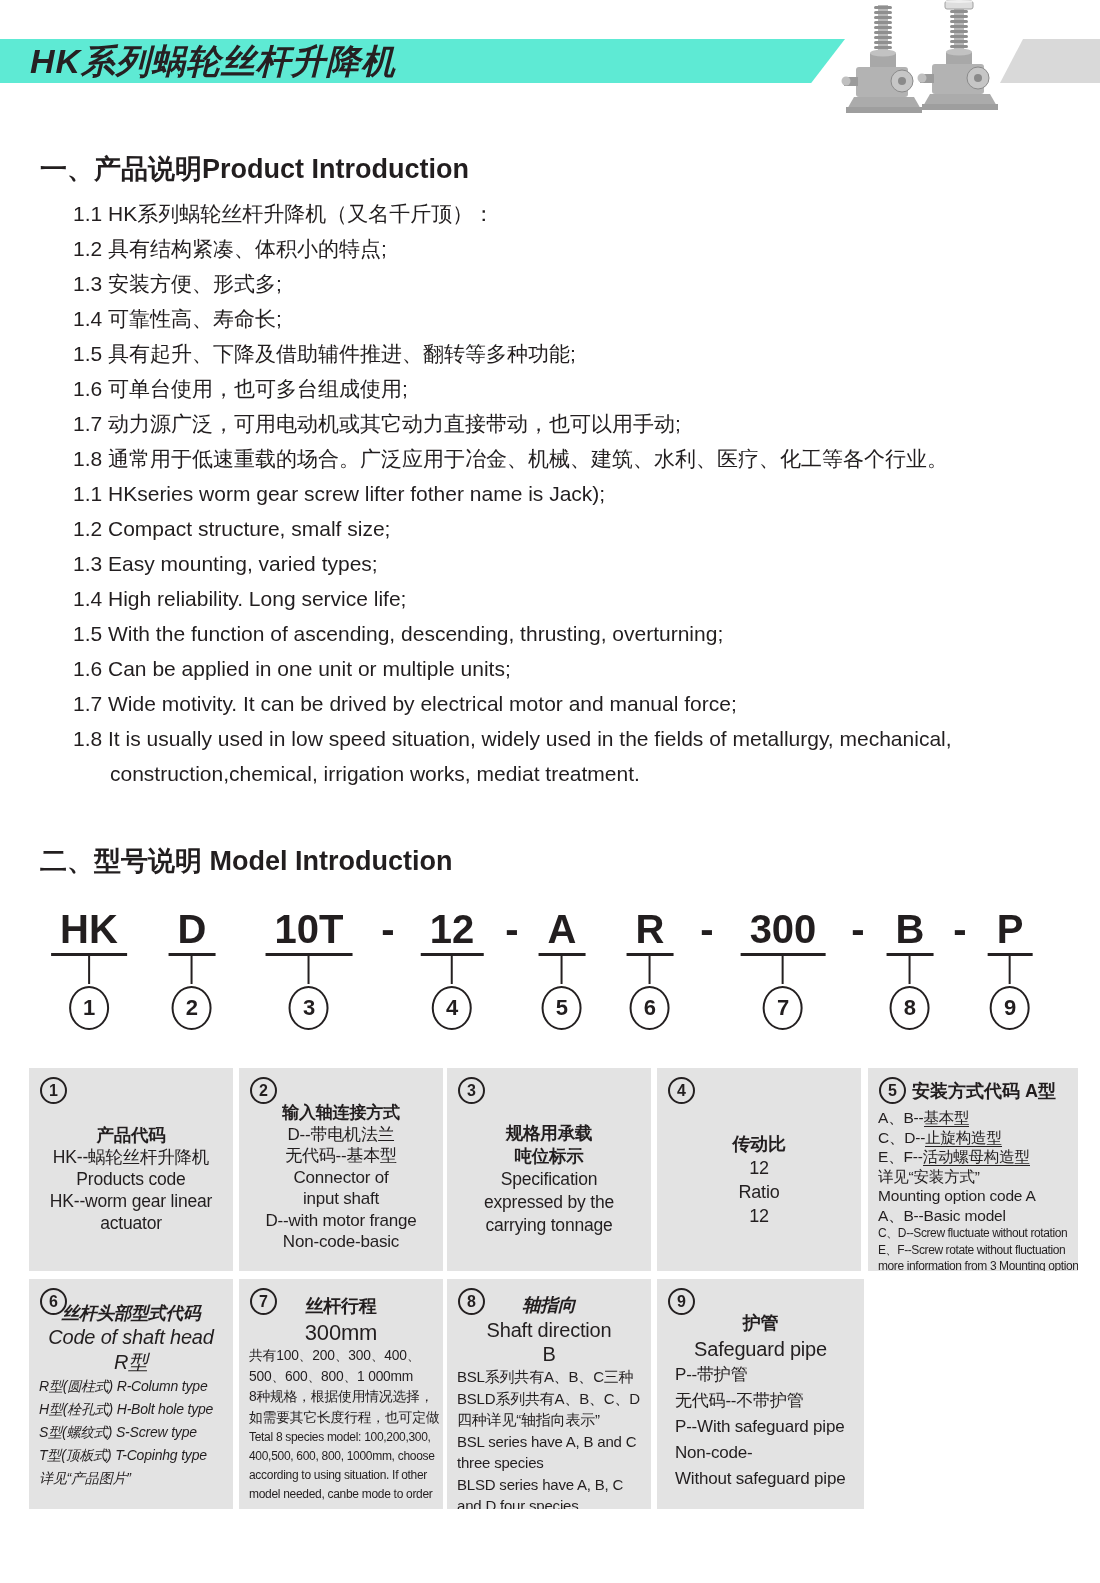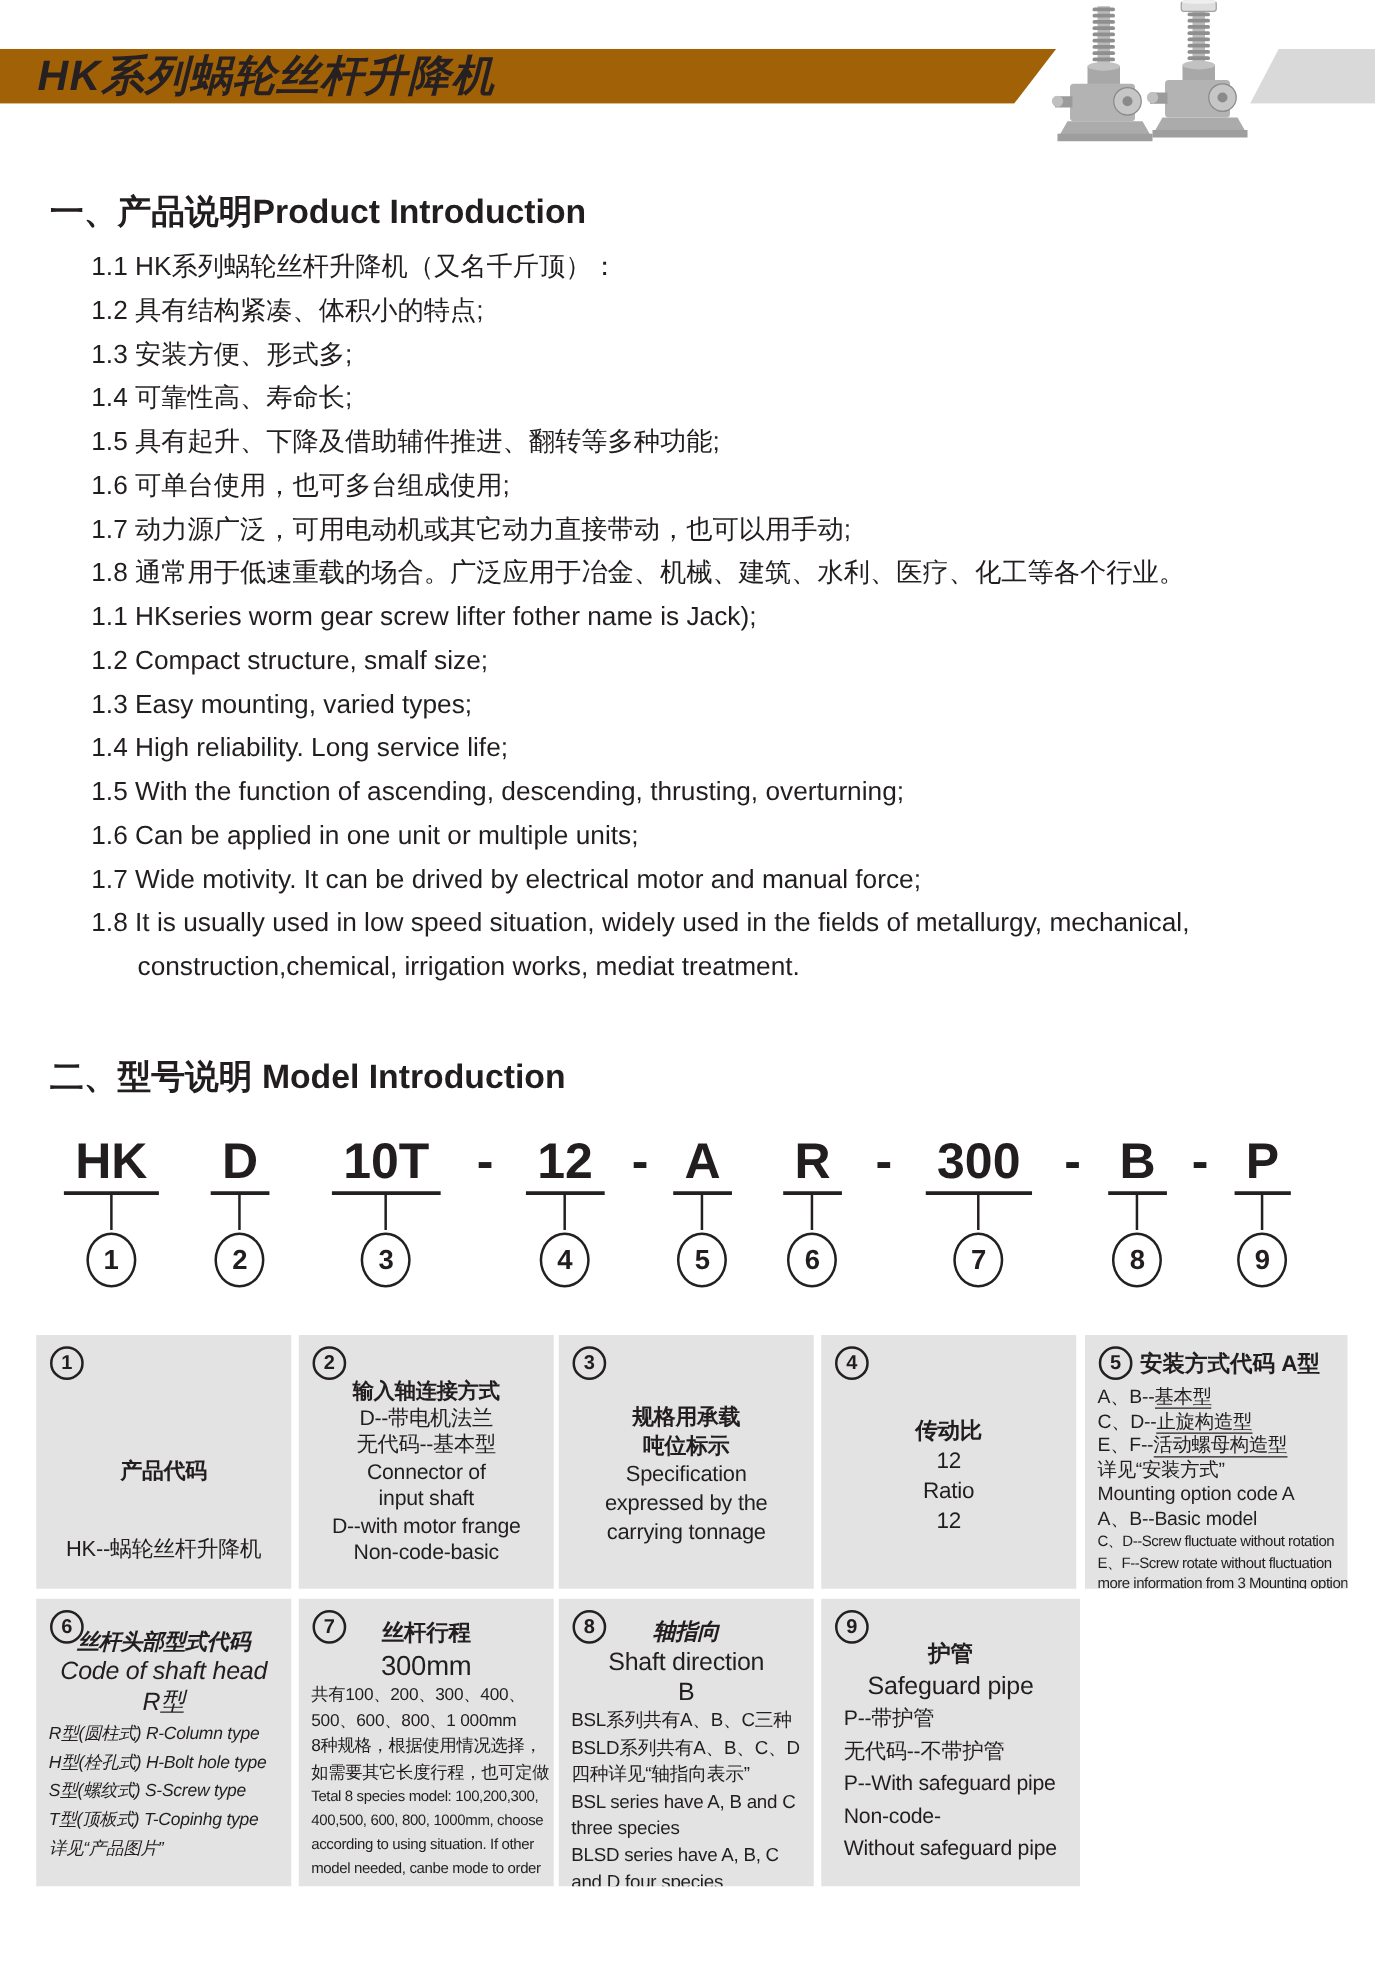--- a/index.html
+++ b/index.html
@@ -1,19 +1,19 @@
 <!DOCTYPE html>
 <html><head>
 <meta charset="utf-8">
 <style>
   html,body{margin:0;padding:0;}
   body{width:1100px;height:1583px;position:relative;background:#ffffff;
        font-family:"Liberation Sans",sans-serif;color:#221e1f;overflow:hidden;}
   
-  .band{position:absolute;left:0;top:39px;width:845px;height:44px;background:#a16207;
+  .band{position:absolute;left:0;top:39px;width:845px;height:44px;background:#5eead4;
         clip-path:polygon(0 0,100% 0,96% 100%,0 100%);}
   .band-title{position:absolute;left:30px;top:0;height:44px;line-height:44px;
         font-size:34px;font-weight:bold;font-style:italic;letter-spacing:1px;color:#262022;white-space:nowrap;}
   .band-right{position:absolute;left:1000px;top:39px;width:100px;height:44px;background:#d9d9d9;
         clip-path:polygon(23% 0,100% 0,100% 100%,0 100%);}
   .jack{position:absolute;z-index:5;}
   .jack1{left:840px;top:3px;}
   .jack2{left:916px;top:0px;}
   
   .h1{position:absolute;left:28px;margin:12px;font-size:27px;font-weight:bold;white-space:nowrap;}
@@ -44,21 +44,21 @@
   .b8{left:447px;top:1279px;width:204px;height:230px;}
   .b9{left:657px;top:1279px;width:207px;height:230px;}
   .num{position:absolute;top:9px;left:11px;width:27px;height:27px;border:2px solid #242021;border-radius:50%;
        text-align:center;line-height:24px;font-size:16px;font-weight:bold;box-sizing:border-box;}
   .bhead{font-weight:bold;font-size:18px;line-height:30px;margin-left:34px;white-space:nowrap;}
   .content{width:100%;}
   .line{white-space:nowrap;letter-spacing:-0.2px;}
   .line.c{text-align:center;}
   .line.b{font-weight:bold;}
   .us{border-bottom:1.5px solid #242021;}
-  .b1 .content{padding-top:48px;} .b1 .line{font-size:17.5px;line-height:22px;margin-top:41px;}
+  .b1 .content{padding-top:48px;} .b1 .line{font-size:17.5px;line-height:22px;}
   .b2 .content{padding-top:26px;} .b2 .line{font-size:17px;line-height:21.5px;}
   .b3 .content{padding-top:46px;} .b3 .line{font-size:17.5px;line-height:23px;}
   .b4 .content{padding-top:56px;} .b4 .line{font-size:18px;line-height:24px;}
   .b5{padding:8px 10px;} .b5 .content{padding-top:2px;}
   .b5 .line{font-size:15.5px;line-height:19.5px;}
   .b5 .line.s{font-size:12px;line-height:16.5px;letter-spacing:-0.4px;}
   .b6 .content{padding-top:14px;font-style:italic;} .b6 .line{font-size:14px;line-height:23px;}
   .b6 .line.b{font-size:17.5px;line-height:24px;}
   .b6 .line.big{font-size:20px;line-height:25px;}
   .b7 .content{padding-top:6px;} .b7 .line{font-size:13.8px;line-height:20.5px;}

